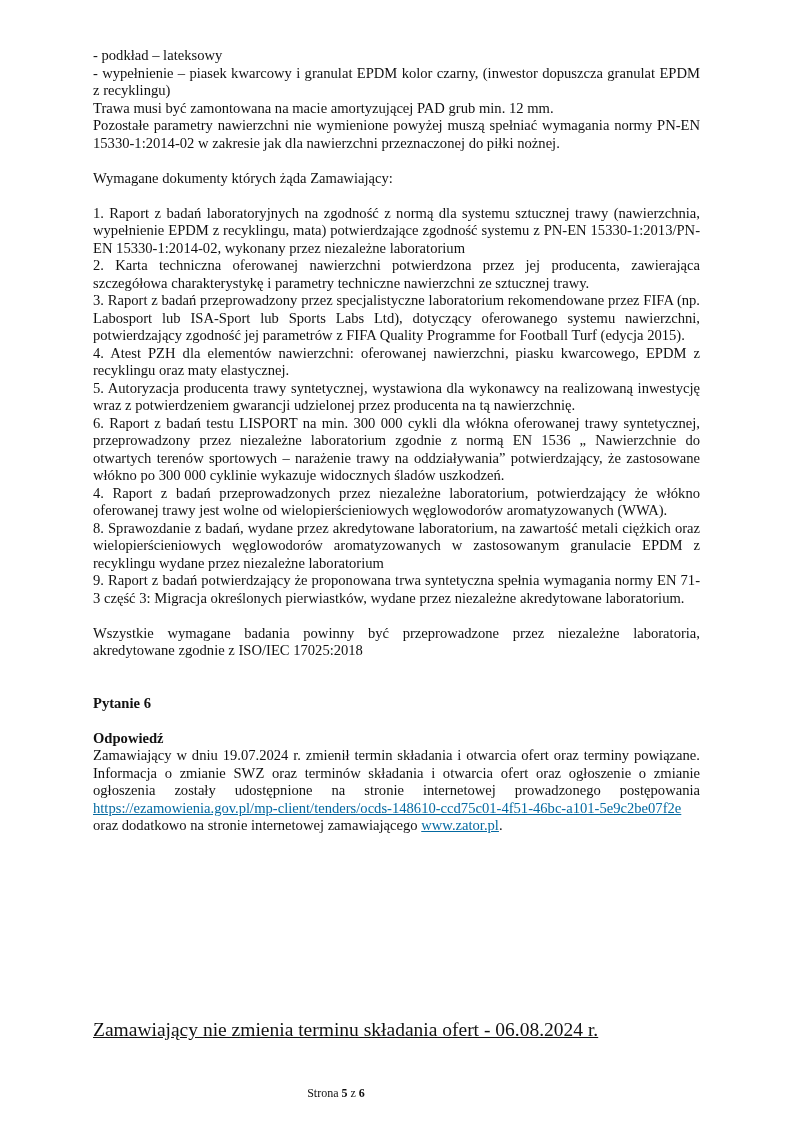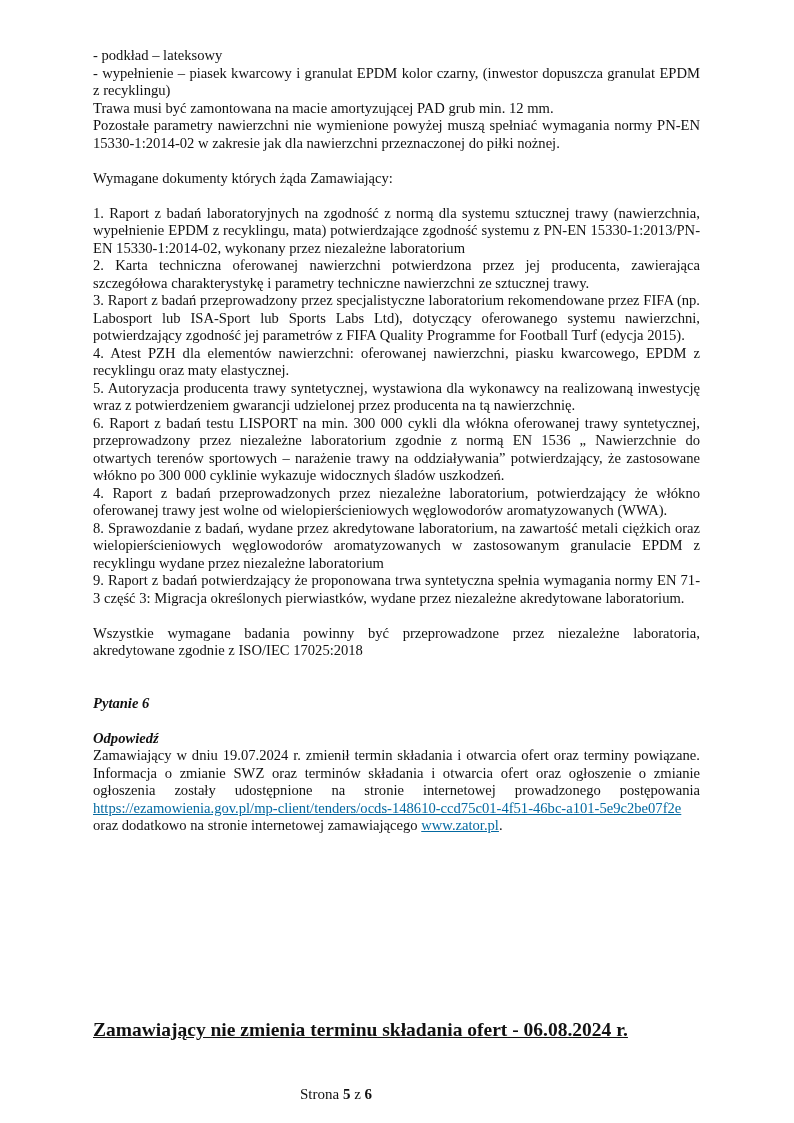--- a/index.html
+++ b/index.html
@@ -4,25 +4,25 @@
 <style>
   html, body { margin: 0; padding: 0; background: #ffffff; }
   body { width: 794px; height: 1123px; position: relative; overflow: hidden;
          font-family: "Liberation Serif", "DejaVu Serif", serif; color: #111; }
   .page { position: absolute; left: 93px; top: 47px; width: 607px; font-size: 14.6px; line-height: 17.5px; }
   .it { }
   .just { text-align: justify; }
   p { margin: 0; }
   .gap { height: 17.5px; }
   .gap2 { height: 35px; }
-  .bold { font-weight: bold; font-style: italic; }
+  .bold { font-weight: bold; }
   a.link { color: #0369a1; text-decoration: underline; }
-  .final { position: absolute; left: 93px; top: 1019px; font-size: 19.5px; font-weight: bold;
+  .final { position: absolute; left: 93px; top: 1019px; font-size: 19.5px; font-weight: normal;
            text-decoration: underline; white-space: nowrap; }
-  .footer { position: absolute; left: 0; width: 672px; top: 1086px; text-align: center; font-size: 15px; }
+  .footer { position: absolute; left: 0; width: 672px; top: 1086px; text-align: center; font-size: 12px; }
 </style>
 </head>
 <body>
 
 <div class="page">
   <div class="it just">
     <p>- podkład – lateksowy</p>
     <p>- wypełnienie – piasek kwarcowy i granulat EPDM kolor czarny, (inwestor dopuszcza granulat EPDM z recyklingu)</p>
     <p>Trawa musi być zamontowana na macie amortyzującej PAD grub min. 12 mm.</p>
     <p>Pozostałe parametry nawierzchni nie wymienione powyżej muszą spełniać wymagania normy PN-EN 15330-1:2014-02 w zakresie jak dla nawierzchni przeznaczonej do piłki nożnej.</p>

